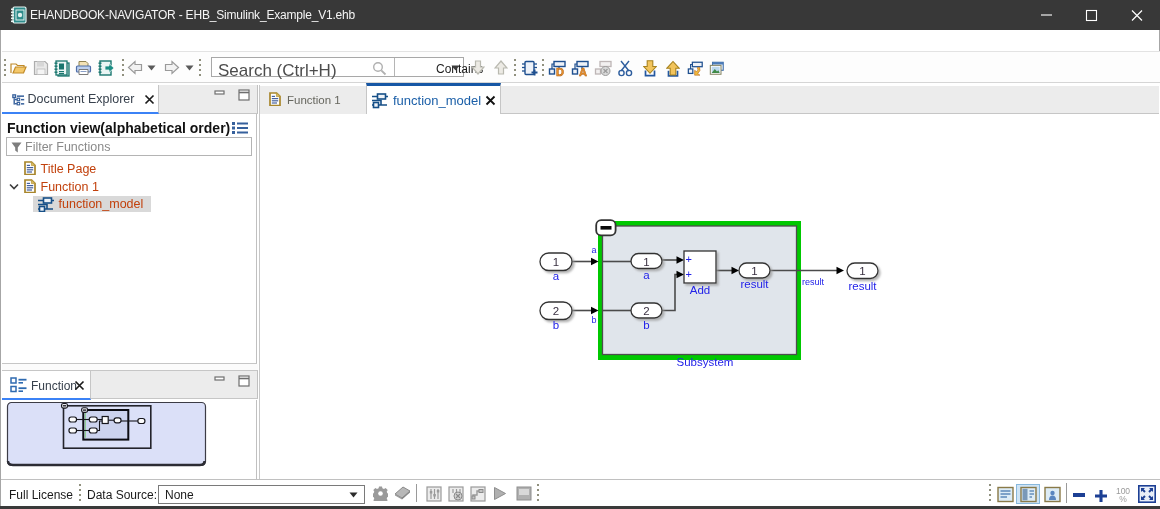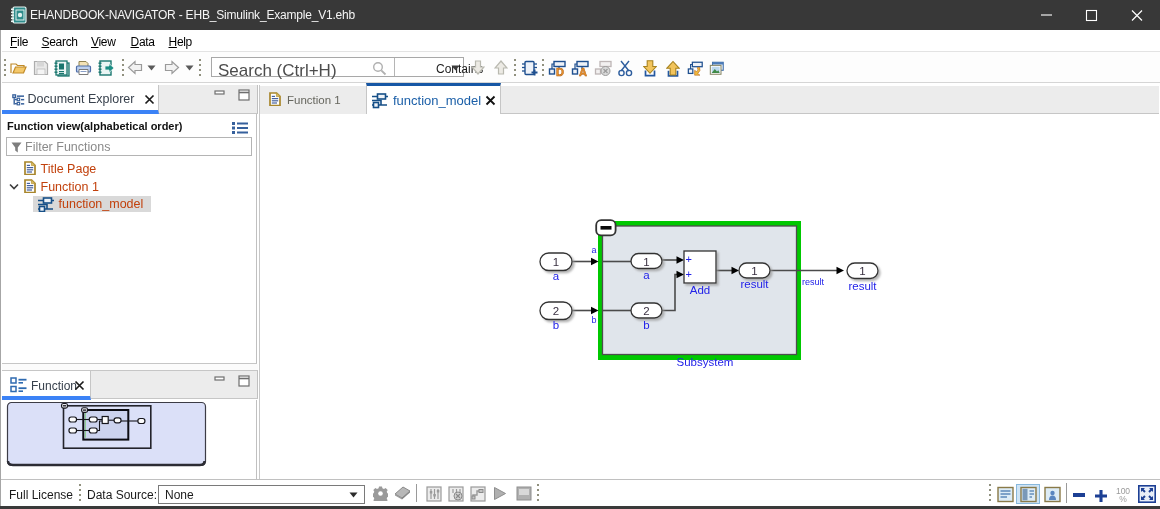--- a/index.html
+++ b/index.html
@@ -25,26 +25,26 @@
   background-image:repeating-linear-gradient(to bottom, #90907e 0px, #90907e 2px, transparent 2px, transparent 5px); }
 #searchbox { left:209px; top:5px; width:253px; height:20px; border:1px solid #a8a8a8; background:#fff; }
 #searchtext { left:6px; top:3px; font-size:17px; color:#4c4c4c; }
 #containslbl { left:190px; top:3.5px; font-size:12px; color:#1c1c1c;margin-left:34px; }
 
 
 #leftcol { left:1px; top:85px; width:256px; height:394px; background:#fff; }
 
 
 .viewbar { position:absolute; left:0; width:256px; height:29px; background:#ececec; border-bottom:1px solid #c6c6c6; border-right:1px solid #c0c0c0; }
-.viewtab { position:absolute; left:0; top:0; height:29px; background:#fff; border-right:1px solid #c6c6c6; border-bottom:4px solid #3b82f6; }
+.viewtab { position:absolute; left:0; top:0; height:29px; background:#fff; border-right:1px solid #c6c6c6; border-bottom:2px solid #3b82f6; }
 .viewtab .txt { position:absolute; top:7px; font-size:12.5px; color:#38414d; }
 .minmax { position:absolute; top:4px; }
 
 
-#fvhdr { left:5px; top:5.5px; font-size:11px; font-weight:bold; color:#111; }
+#fvhdr { left:5px; top:5.5px; font-size:14px; font-weight:bold; color:#111; }
 #filterbox { left:4px; top:23px; width:246px; height:19px; border:1px solid #b4b4b4; background:#fff; }
 #filtertext { left:18px; top:2px; font-size:12.5px; color:#8a8a8a; }
 .treerow { position:absolute; font-size:12.5px; color:#c2410c; }
 
 
 #edtabs { left:259px; top:83px; width:900px; height:32px; background:#fff; }
 #edgray { position:absolute; left:0; top:3px; width:899px; height:28px; background:#ececec; border-bottom:1px solid #c6c6c6; }
 #tab1 { position:absolute; left:0; top:3px; width:107px; height:28px; background:#ececec; border-right:1px solid #d9d9d9; }
 #tab2 { position:absolute; left:106px; top:0px; width:135px; height:31px; background:#fff; border-top:3px solid #1757a5; border-right:1px solid #c6c6c6; border-left:1px solid #c6c6c6; }
 #edcanvas { left:259px; top:115px; width:900px; height:364px; background:#fff; }
@@ -76,27 +76,20 @@
         <line x1="17" y1="15" x2="28" y2="15" stroke="#fff" stroke-width="1.1"></line>
       </svg>
   <svg class="abs winbtn" style="left:1069px" viewBox="0 0 45 30">
         <rect x="17.5" y="10.5" width="10" height="10" fill="none" stroke="#fff" stroke-width="1.1"></rect>
       </svg>
   <svg class="abs winbtn" style="left:1114px" viewBox="0 0 45 30">
         <path d="M18 10.5 L28 20.5 M28 10.5 L18 20.5" stroke="#fff" stroke-width="1.2"></path>
       </svg>
 </div>
 
-<div id="menubar" class="abs">
-  <span class="menuitem" style="left:8px"><u>F</u>ile</span>
-  <span class="menuitem" style="left:39.5px"><u>S</u>earch</span>
-  <span class="menuitem" style="left:89px"><u>V</u>iew</span>
-  <span class="menuitem" style="left:128.5px"><u>D</u>ata</span>
-  <span class="menuitem" style="left:166.5px"><u>H</u>elp</span>
-</div>
 
 <div id="toolbar" class="abs">
   <div class="grip" style="left:2px"></div>
 
   <svg class="tbi" style="left:8px" width="17" height="16" viewBox="0 0 17 16">
     <path d="M1 13 L1 4 L6 4 L7.5 5.5 L14 5.5 L14 7" fill="#fff" stroke="#c08a28" stroke-width="1.2"></path>
     <path d="M3 13 L5.5 7 L16 7 L13.5 13 Z" fill="#f4c86a" stroke="#c08a28" stroke-width="1.2"></path>
   </svg>
 
   <svg class="tbi" style="left:31px" width="16" height="16" viewBox="0 0 16 16">

